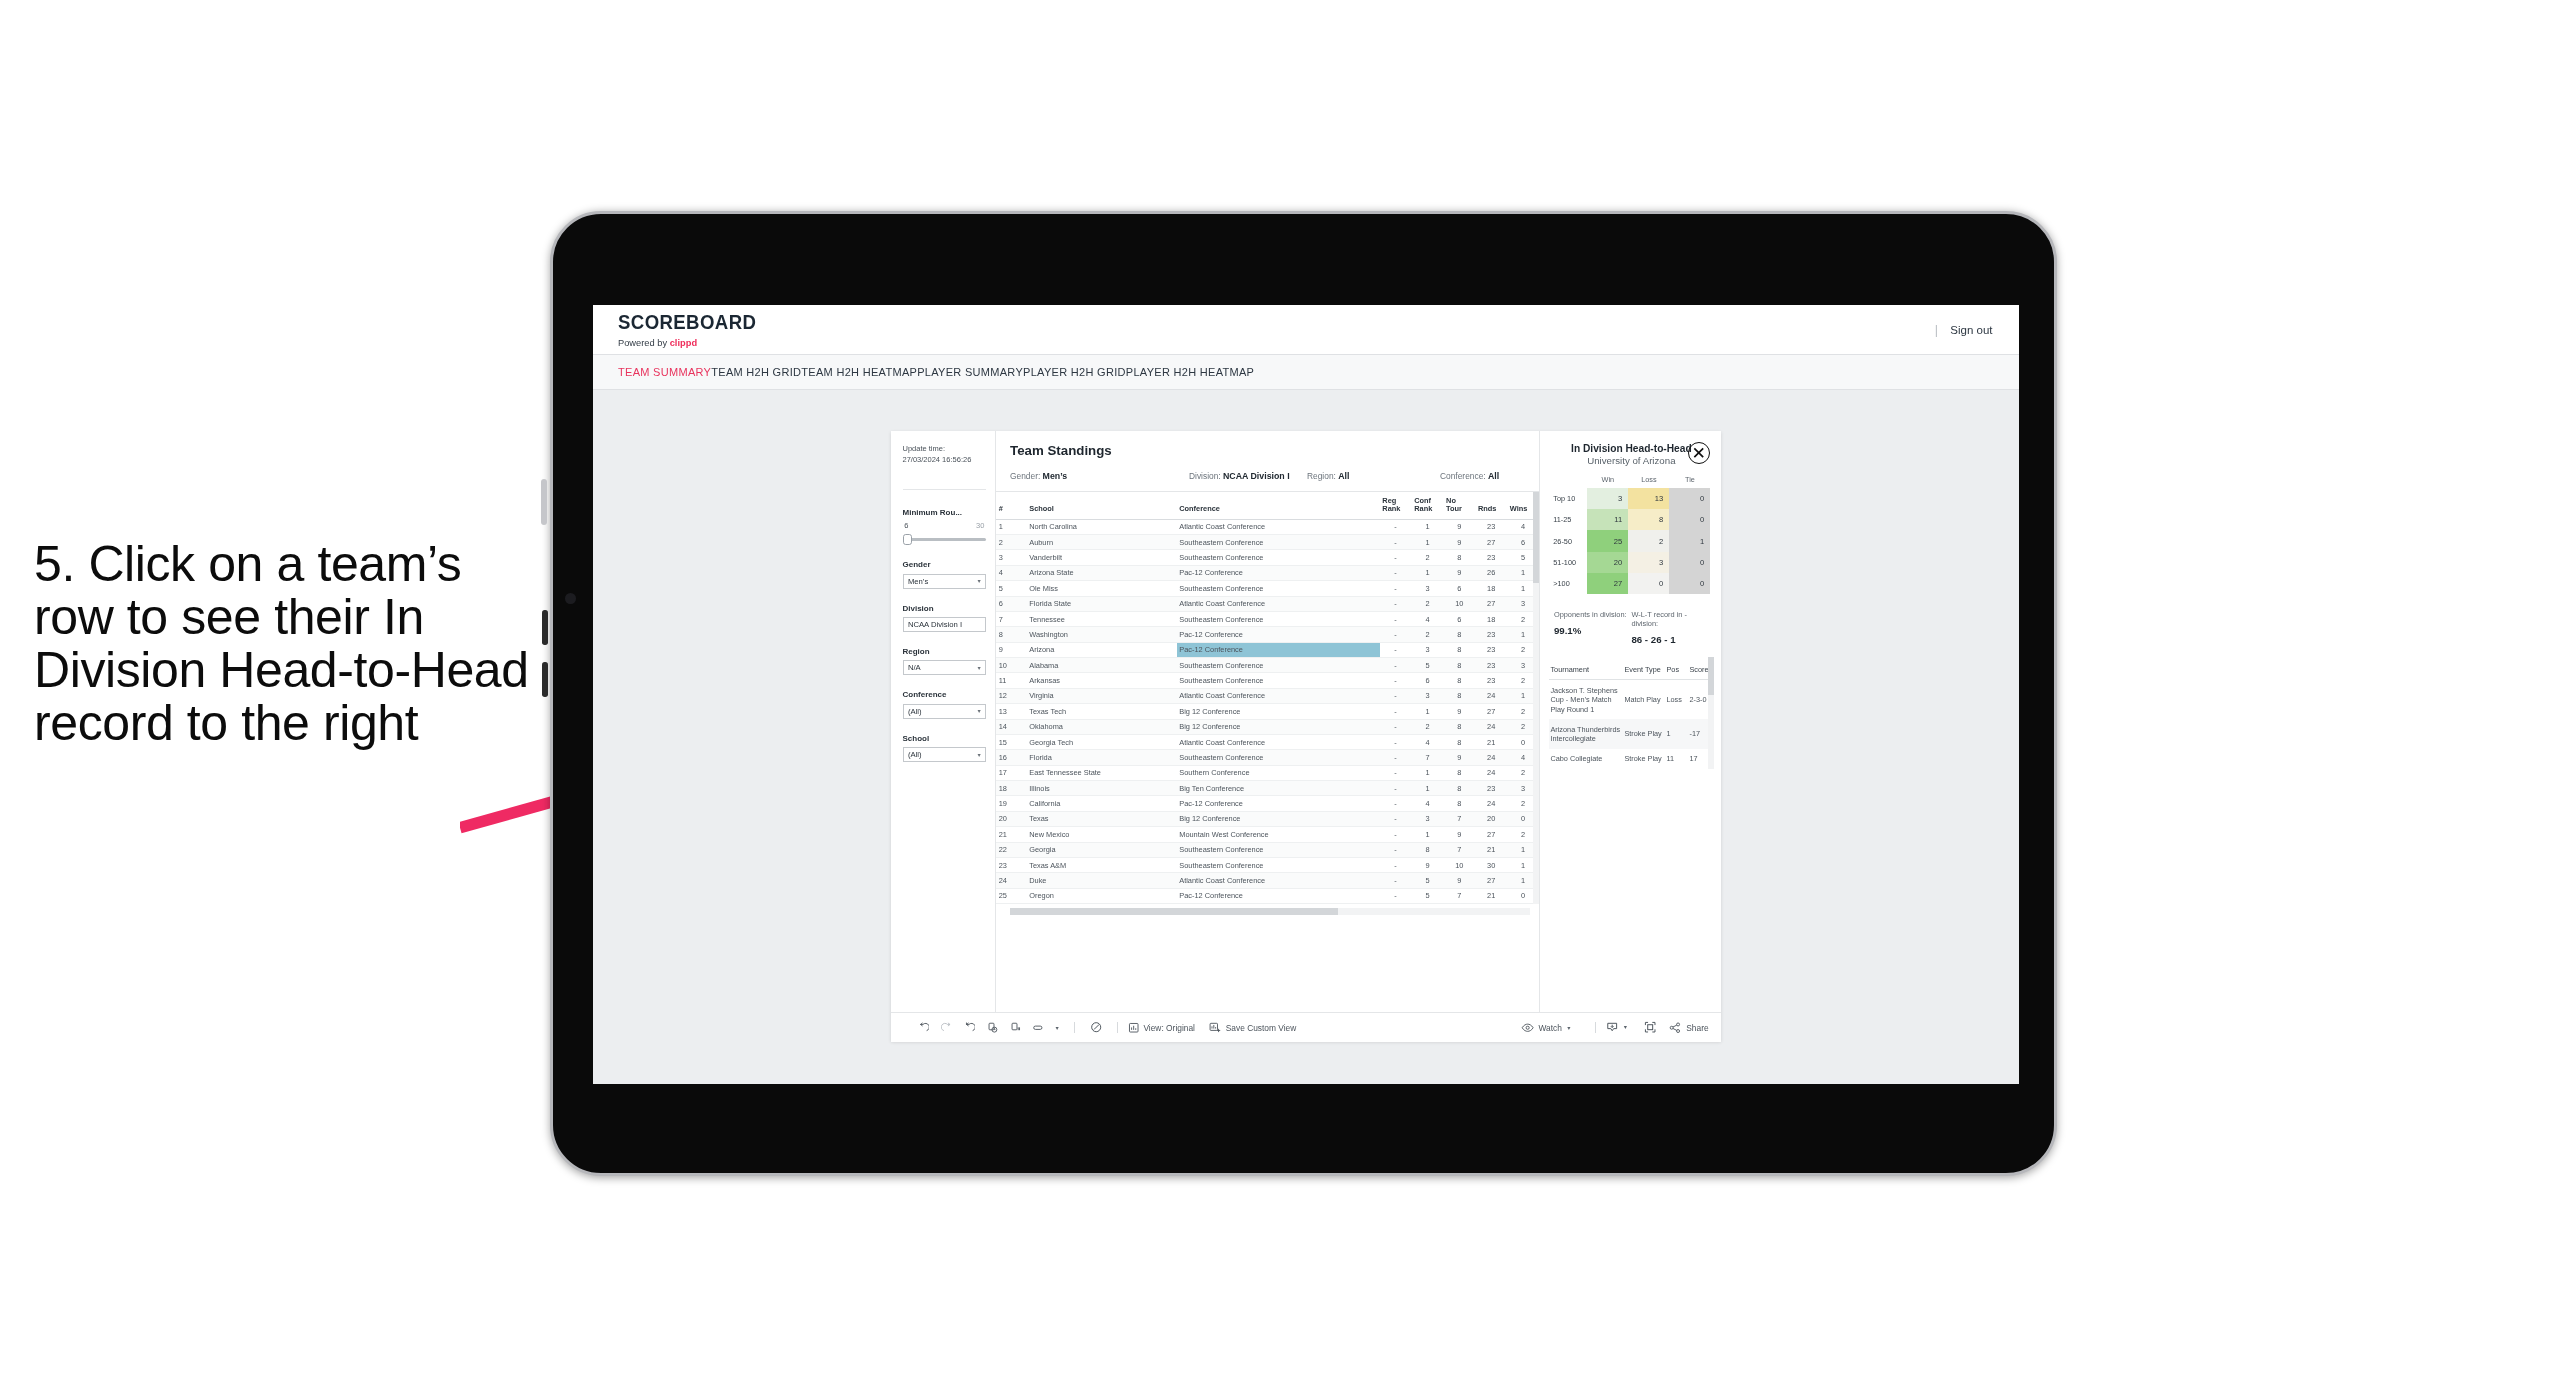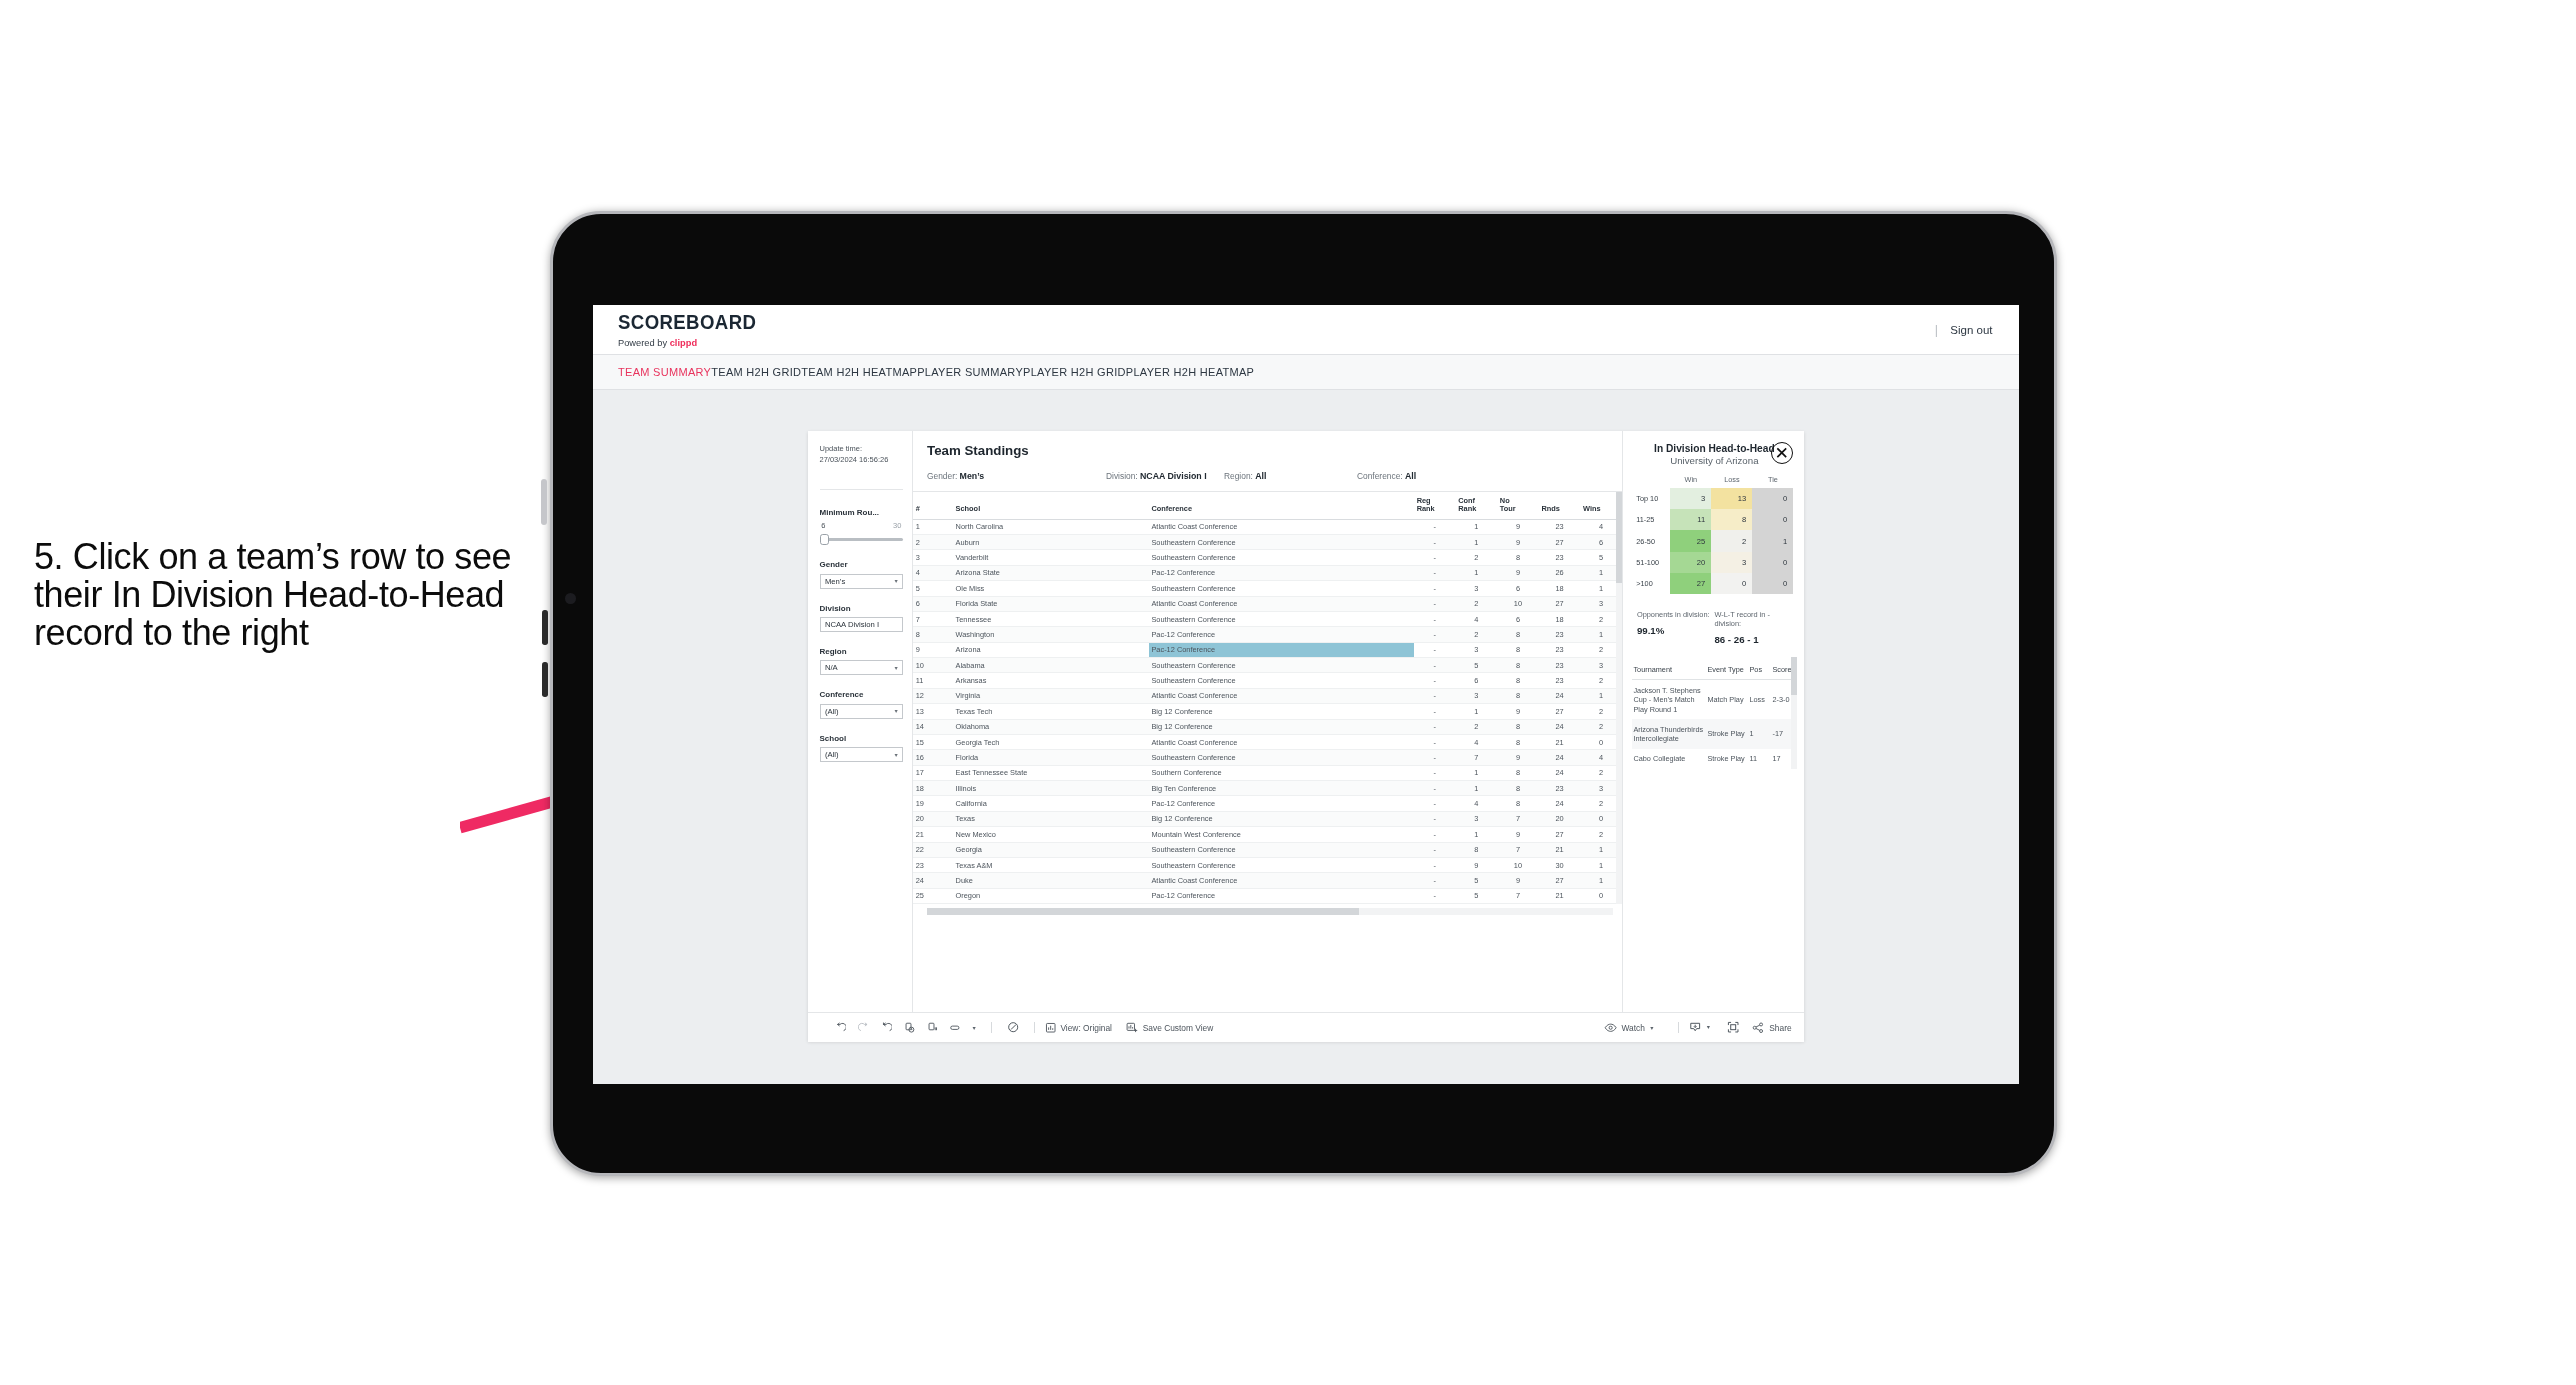--- a/index.html
+++ b/index.html
@@ -9,21 +9,21 @@
     font-family: "Liberation Sans", sans-serif;
     overflow: hidden;
   }
   #stage { position: relative; width: 2576px; height: 1386px; background:#fff; }
 
   
   #instruction {
     position: absolute;
     left: 34px; top: 538px;
     width: 496px;
-    font-size: 36px;
+    font-size: 50px;
     line-height: 1.06;
     color: #0c0c0c;
     font-family: "Liberation Sans", sans-serif;
     letter-spacing: -0.4px;
   }
 
   
   #arrow { position: absolute; left: 460px; top: 655px; width: 566px; height: 204px; }
 
   
@@ -85,21 +85,21 @@
     height:35px; background:#f7f8f9; border-bottom:0.9px solid #dfe1e4;
     display:flex; align-items:center; padding-left:25px; 
   }
   .subtab{ font-size:11px; color:#2d3742; letter-spacing:0.3px; cursor:pointer; white-space:nowrap;}
   .subtab.active{ color:#e8335d; }
 
   
   #wbody{ background:#eceef0; height:694px; padding-top:41px; }
 
   #card{
-    margin:0 auto; width:996px; height:611px; background:#fff;
+    margin:0 auto; width:830px; height:611px; background:#fff;
     box-shadow:0 0.9px 3.5px rgba(0,0,0,0.13);
     display:flex; flex-direction:column;
     position:relative;
   }
 
   #card-main{ display:flex; flex:1; min-height:0; }
 
   
   #filters{
     width:105px; border-right:0.9px solid #e4e6e8;

